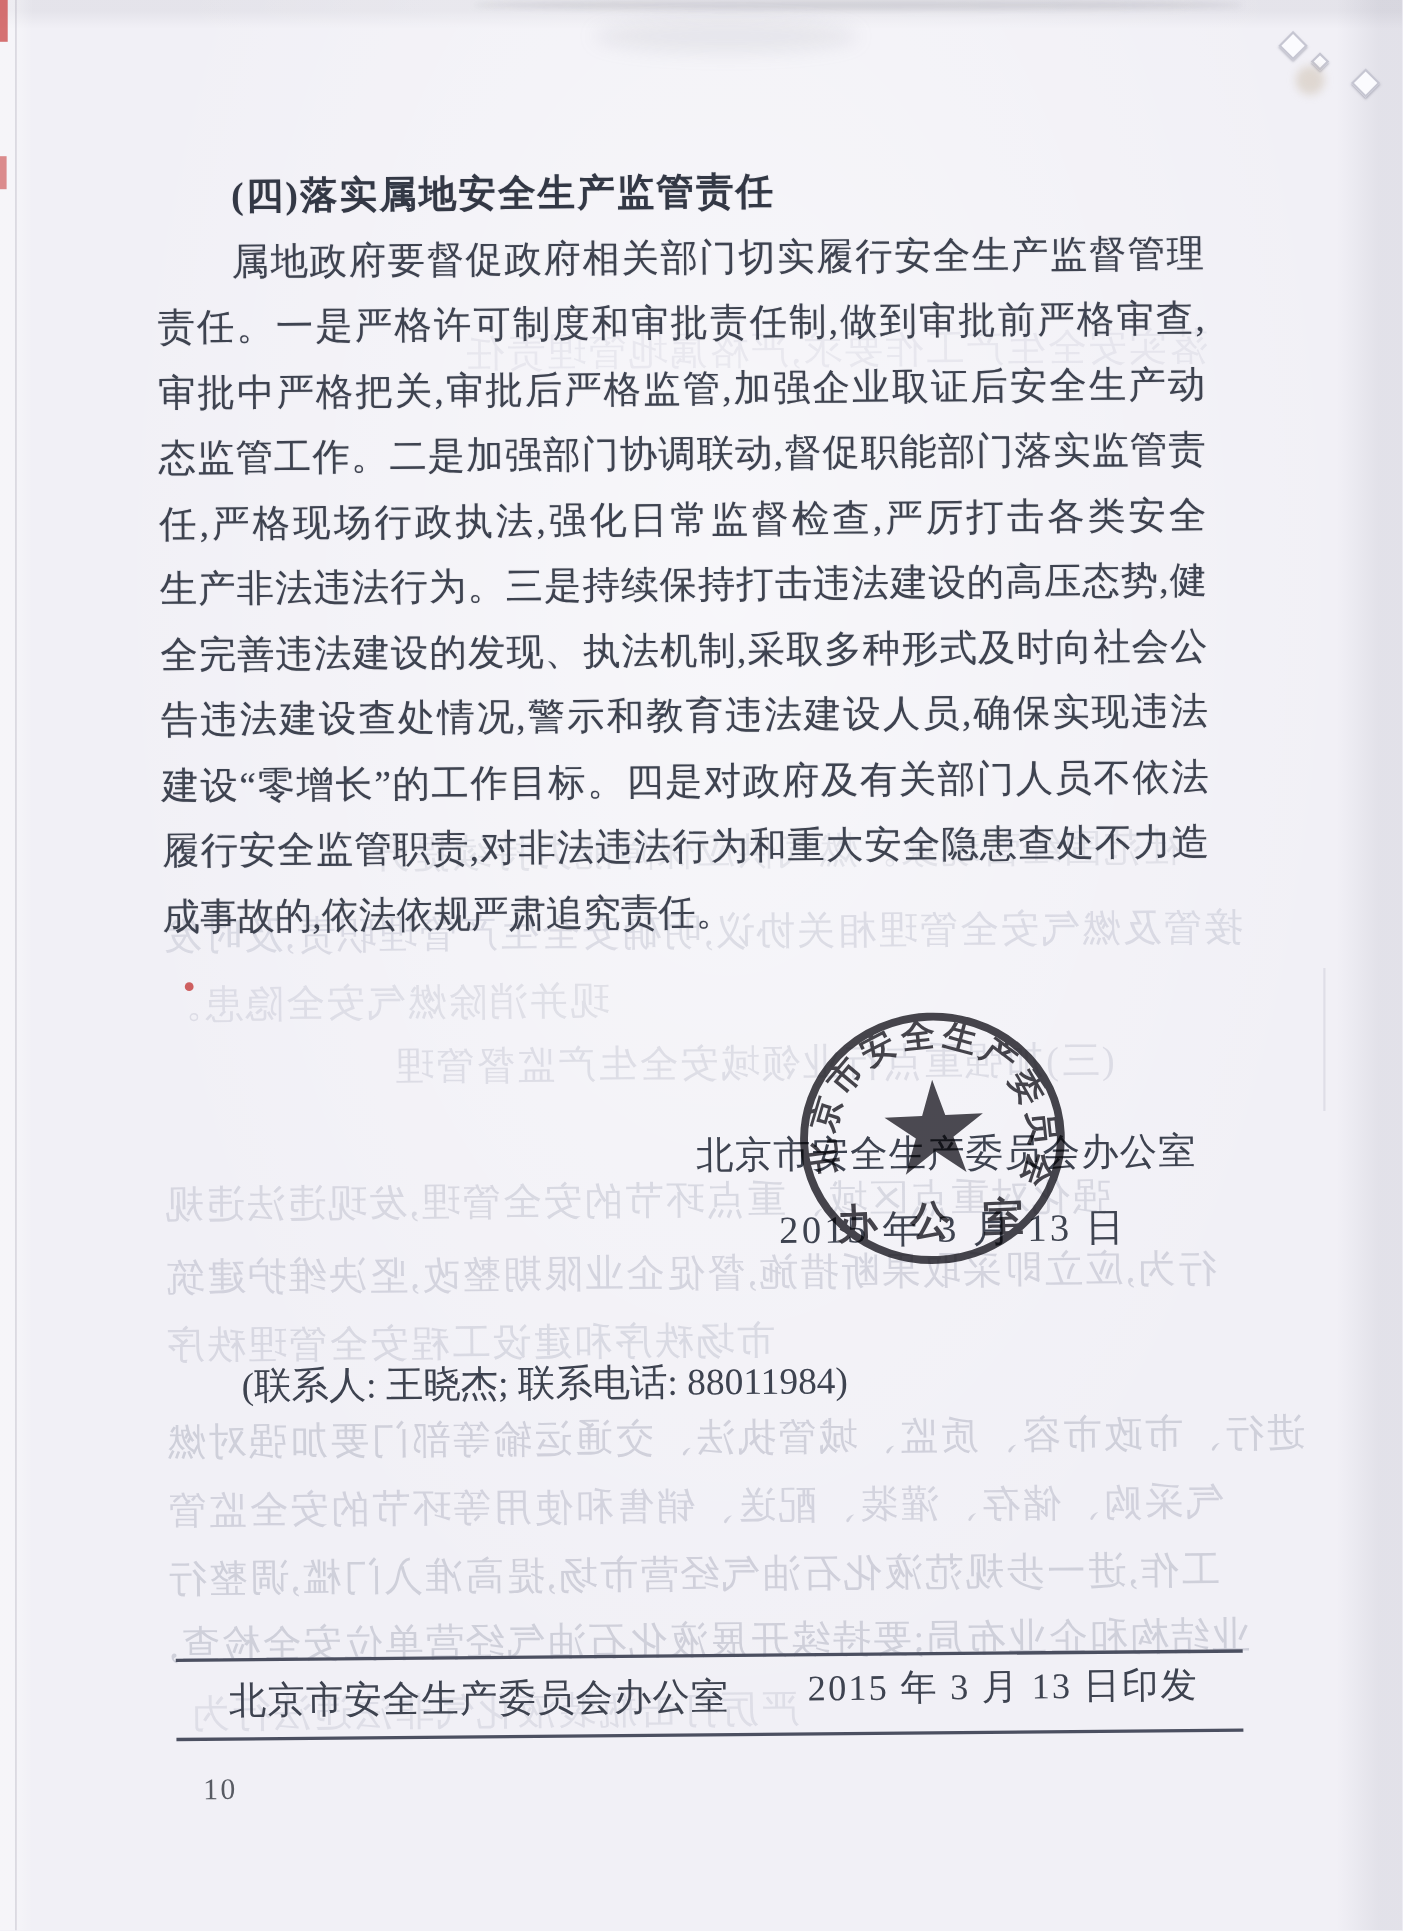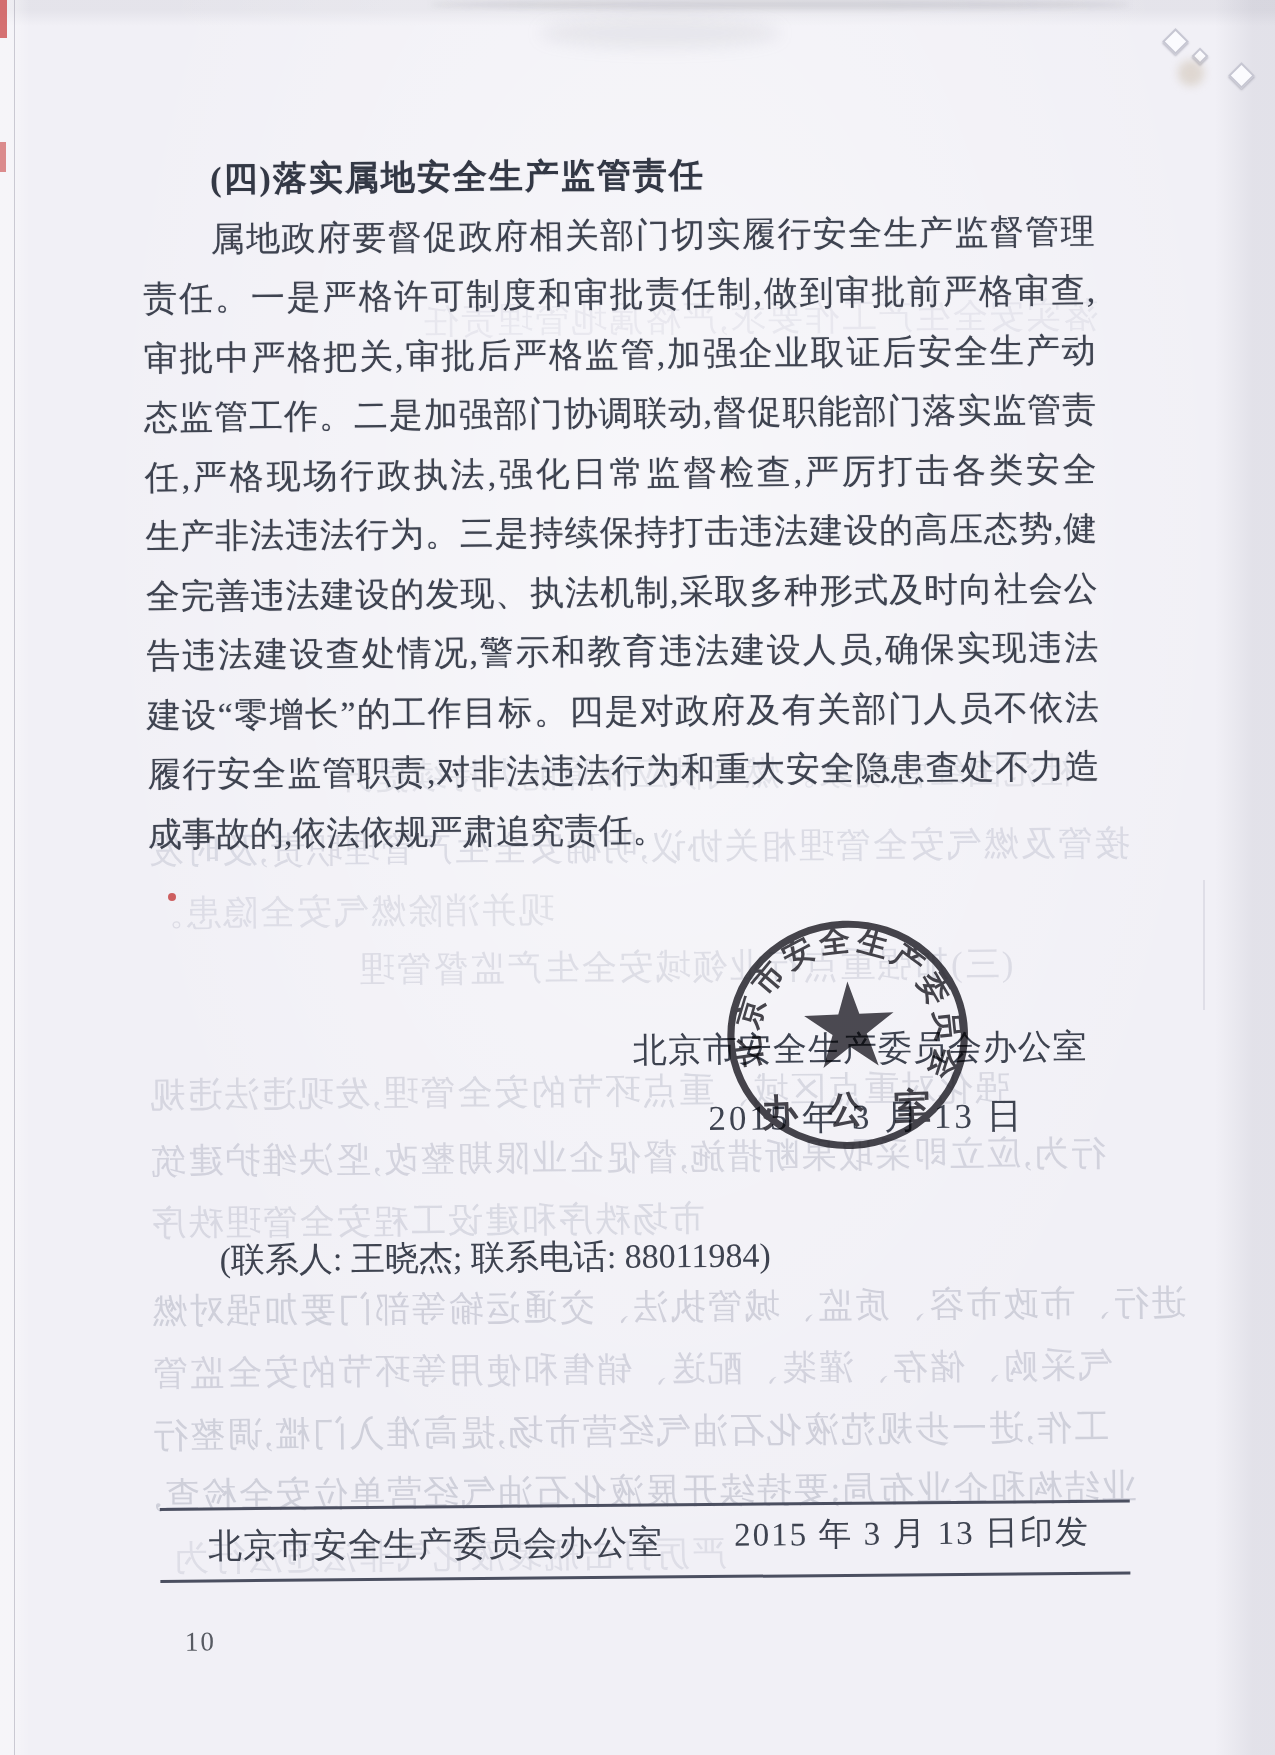--- a/index.html
+++ b/index.html
@@ -66,21 +66,21 @@
   .stamp{position:absolute;left:712px;top:918px;z-index:4;mix-blend-mode:multiply;opacity:.92;transform:rotate(-2deg);}
   .contact{position:absolute;left:210px;top:1238px;font-size:34px;color:#3e4350;z-index:3;}
 
   
   .footer{position:absolute;left:140px;top:1498px;width:982px;height:130px;z-index:3;}
   .frule{position:absolute;left:8px;width:970px;height:3px;background:#4b4f60;}
   .frule.r1{top:10px;}
   .frule.r2{top:82px;}
   .f-issuer{position:absolute;left:56px;top:26px;font-size:34px;color:#3e4350;letter-spacing:1px;}
   .f-date{position:absolute;right:44px;top:20px;font-size:33px;color:#3e4350;letter-spacing:2px;}
-  .pagenum{position:absolute;left:172px;top:1612px;font-size:27px;color:#585b63;letter-spacing:2px;z-index:3;margin-top:15px;}
+  .pagenum{position:absolute;left:172px;top:1612px;font-size:27px;color:#585b63;letter-spacing:2px;z-index:3;}
 </style>
 </head>
 <body>
 
 <div class="vignette"></div>
 <div class="left-edge-line"></div>
 <div class="top-smudge"></div>
 <div class="top-smudge2"></div>
 <div class="red-sliver1"></div>
 <div class="red-sliver2"></div>

